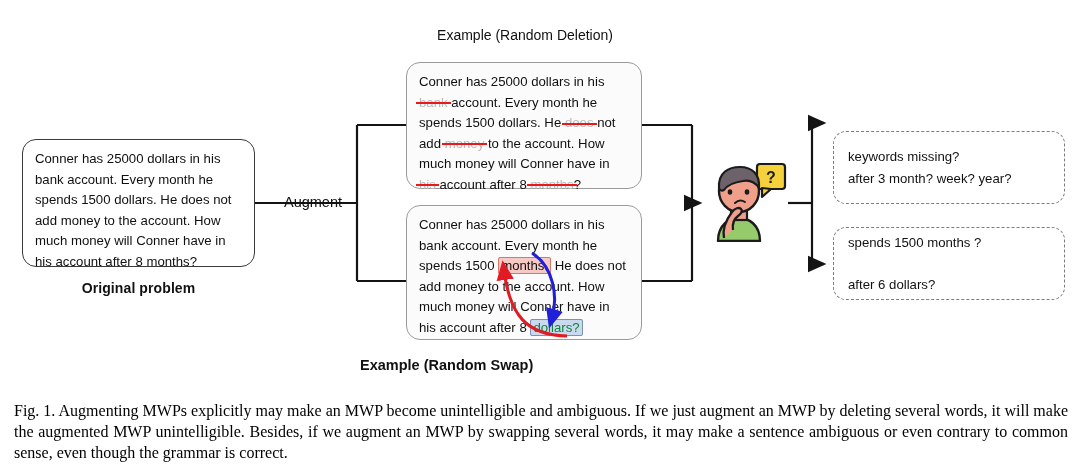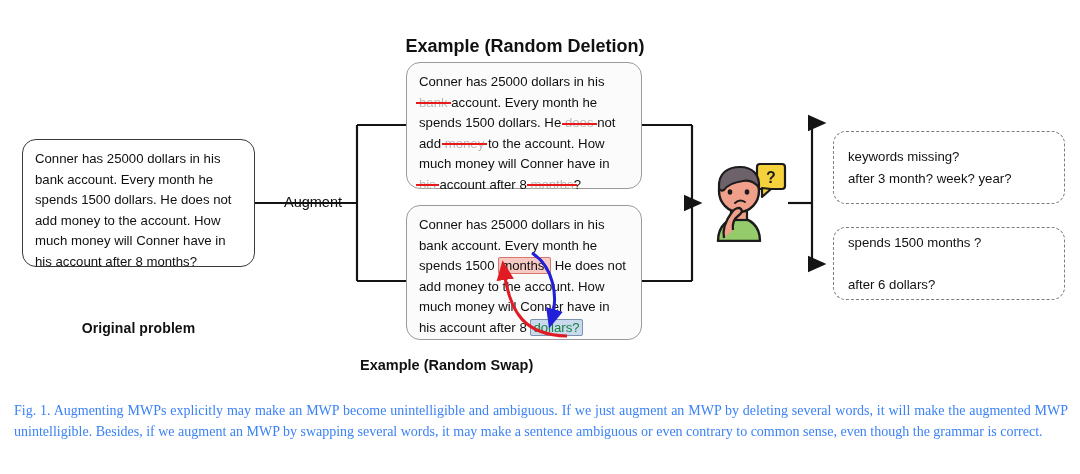--- a/index.html
+++ b/index.html
@@ -36,29 +36,29 @@
     font-size:13.2px;
     line-height:22px;
     padding:10px 14px;
     display:flex;flex-direction:column;justify-content:center;
   }
 
   
   #original-problem-box{left:22px;top:139px;width:233px;height:128px;}
   #original-problem-label{
     position:absolute;left:22px;top:280px;width:233px;text-align:center;
-    font-size:14px;font-weight:bold;letter-spacing:.1px;margin-top:40px;
+    font-size:14px;font-weight:bold;letter-spacing:.1px;
   }
   #augment-label{
     position:absolute;left:270px;top:168px;width:86px;text-align:center;
     font-size:14.5px;color:#101010;margin-top:26px;
   }
   #deletion-heading{
-    position:absolute;left:360px;top:36px;width:330px;text-align:center;
-    font-size:18px;font-weight:bold;
+    position:absolute;left:360px;top:27px;width:330px;text-align:center;
+    font-size:14px;font-weight:normal;
   }
   #swap-heading{
     position:absolute;left:360px;top:357px;width:330px;
     font-size:14.5px;font-weight:bold;
   }
   #deletion-box{left:406px;top:62px;width:236px;height:127px;}
   #swap-box{left:406px;top:205px;width:236px;height:135px;}
   #out-box-1{left:833px;top:87px;width:232px;height:73px;margin-top:44px;}
   #out-box-2{left:833px;top:227px;width:232px;height:73px;gap:20px;}
 
@@ -96,24 +96,24 @@
   
   .swap-arrows{position:absolute;left:406px;top:205px;width:236px;height:135px;pointer-events:none;}
 
   
   #thinker{position:absolute;left:702px;top:160px;width:86px;height:82px;}
 
   
   #caption{
     position:absolute;left:14px;top:400px;width:1054px;
     font-family:"Liberation Serif", serif;
-    font-size:14px;
+    font-size:16px;
     line-height:21px;
     text-align:justify;
-    color:#3b82f6;
+    color:#000000;
   }
   #caption .figno{font-variant:normal;}
 </style>
 </head>
 <body>
 
 <div class="figure">
 
   <svg class="wires" viewBox="0 0 1080 390">
     <defs>

